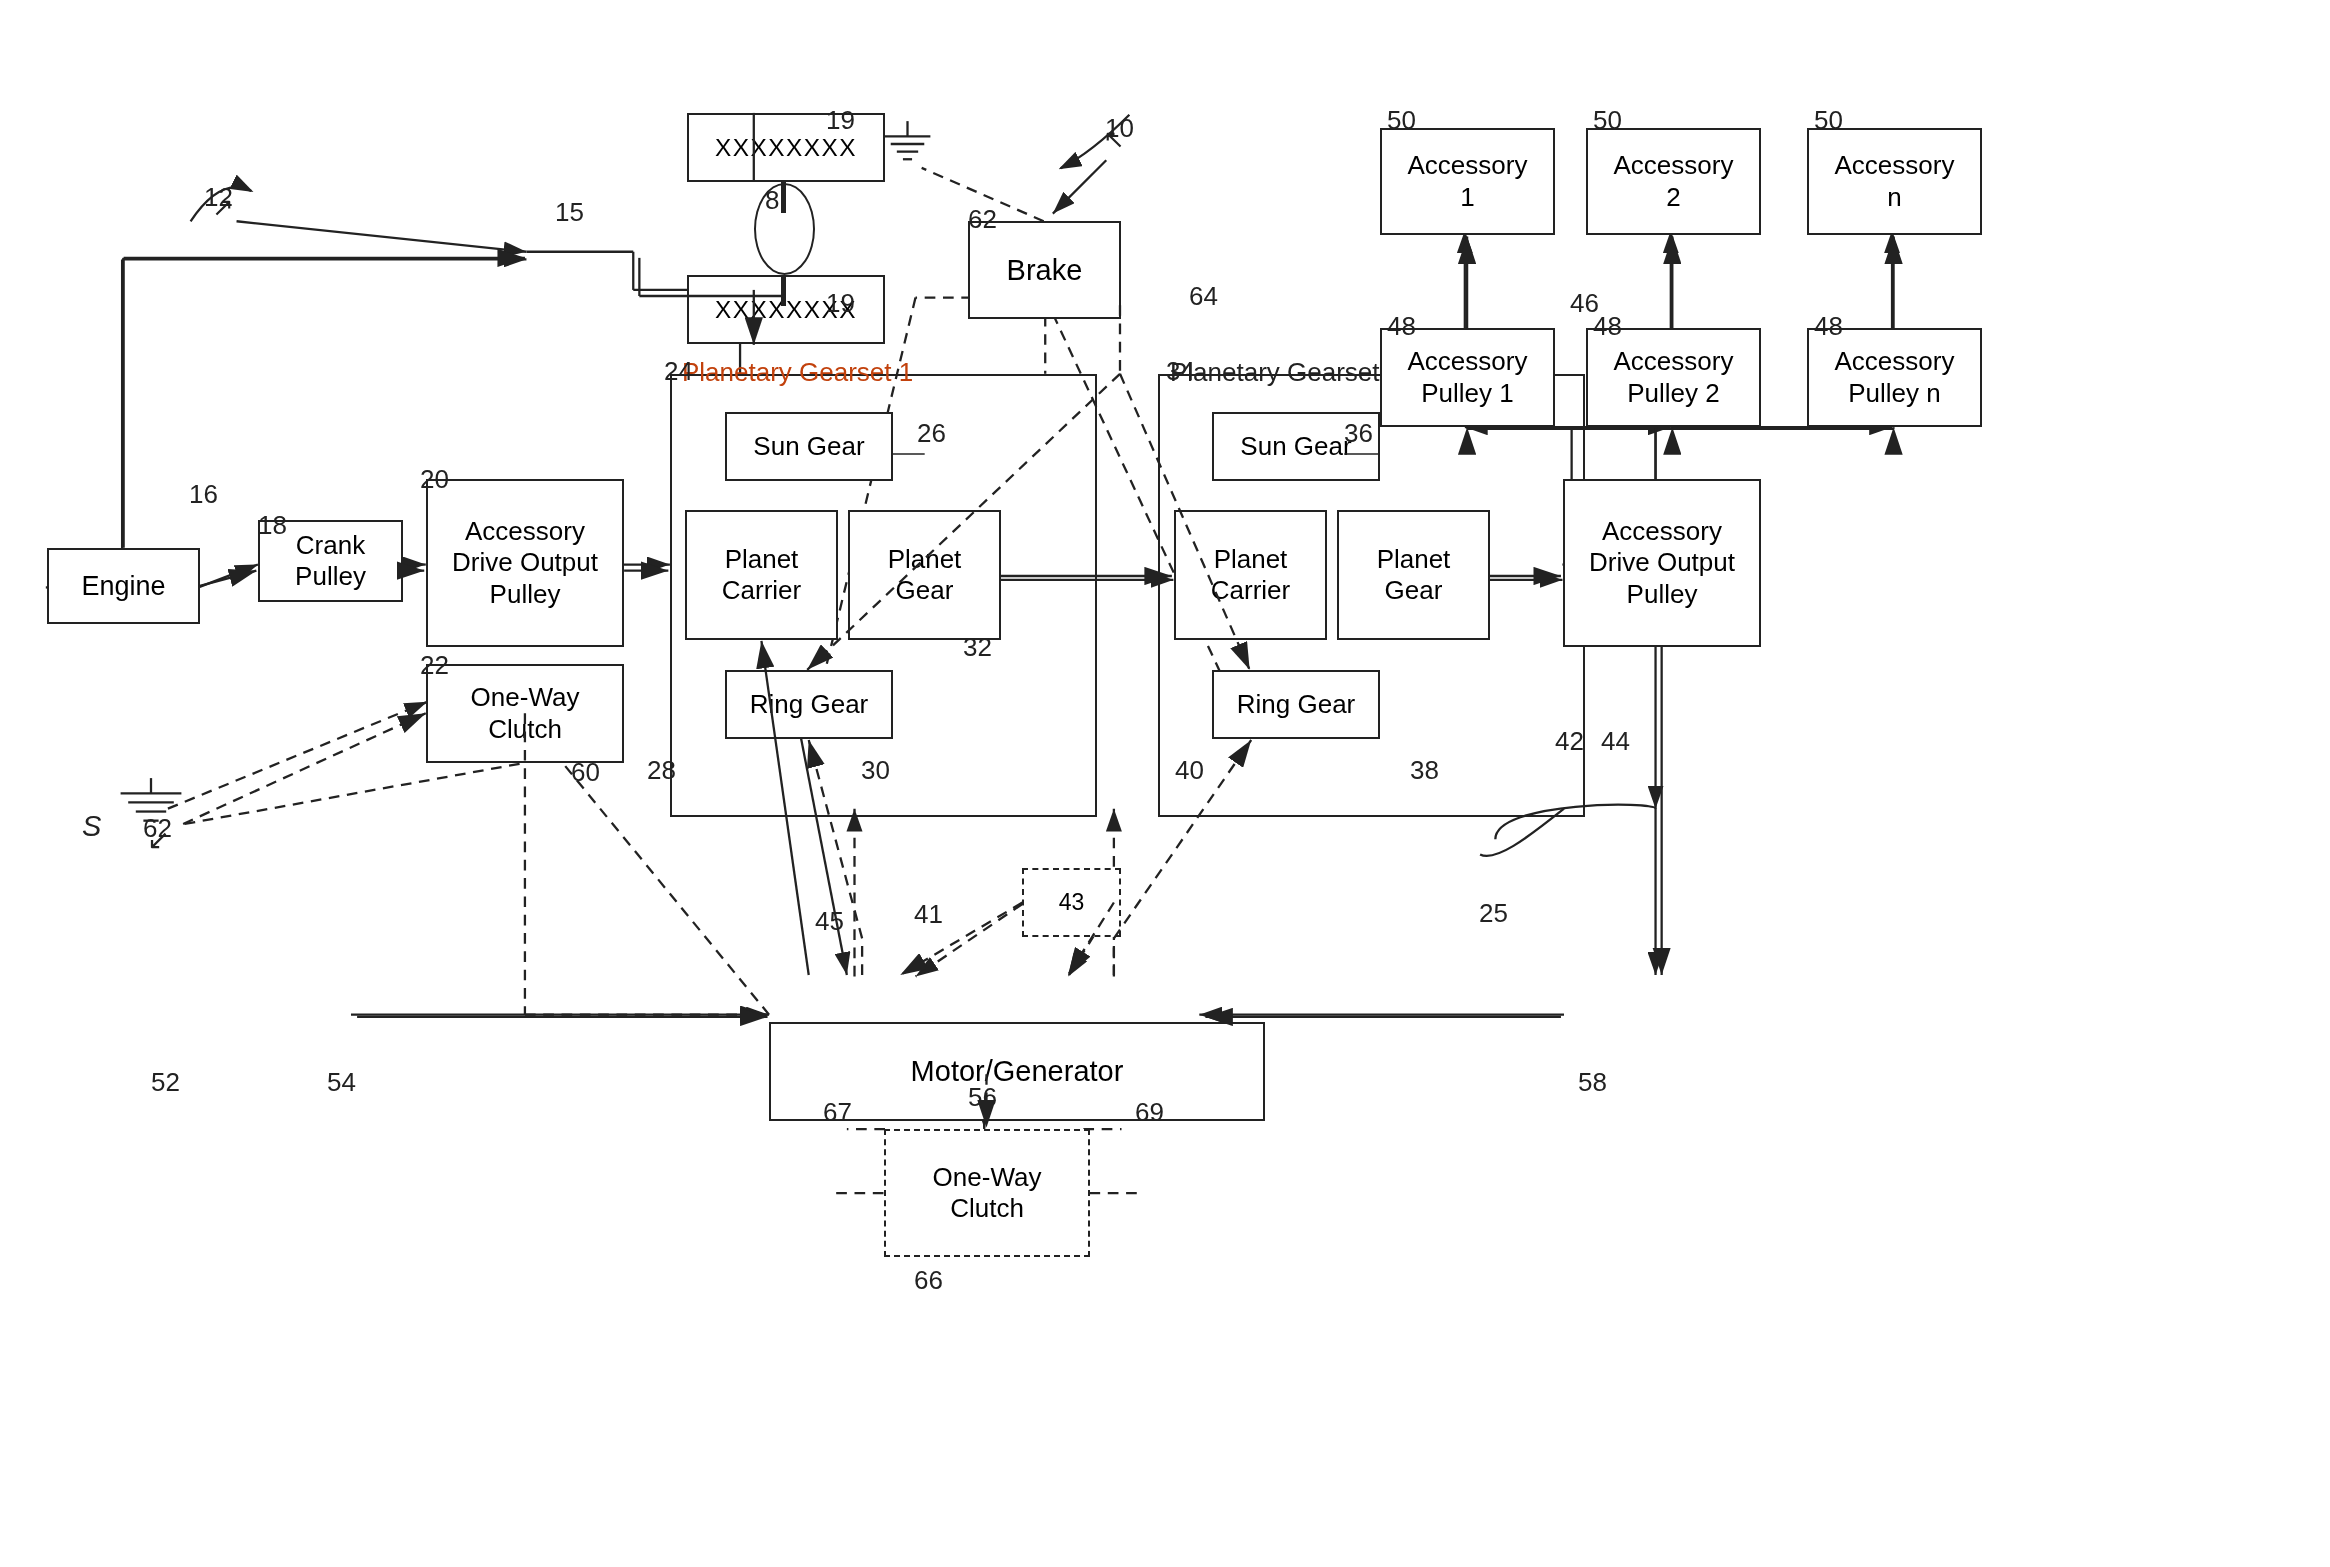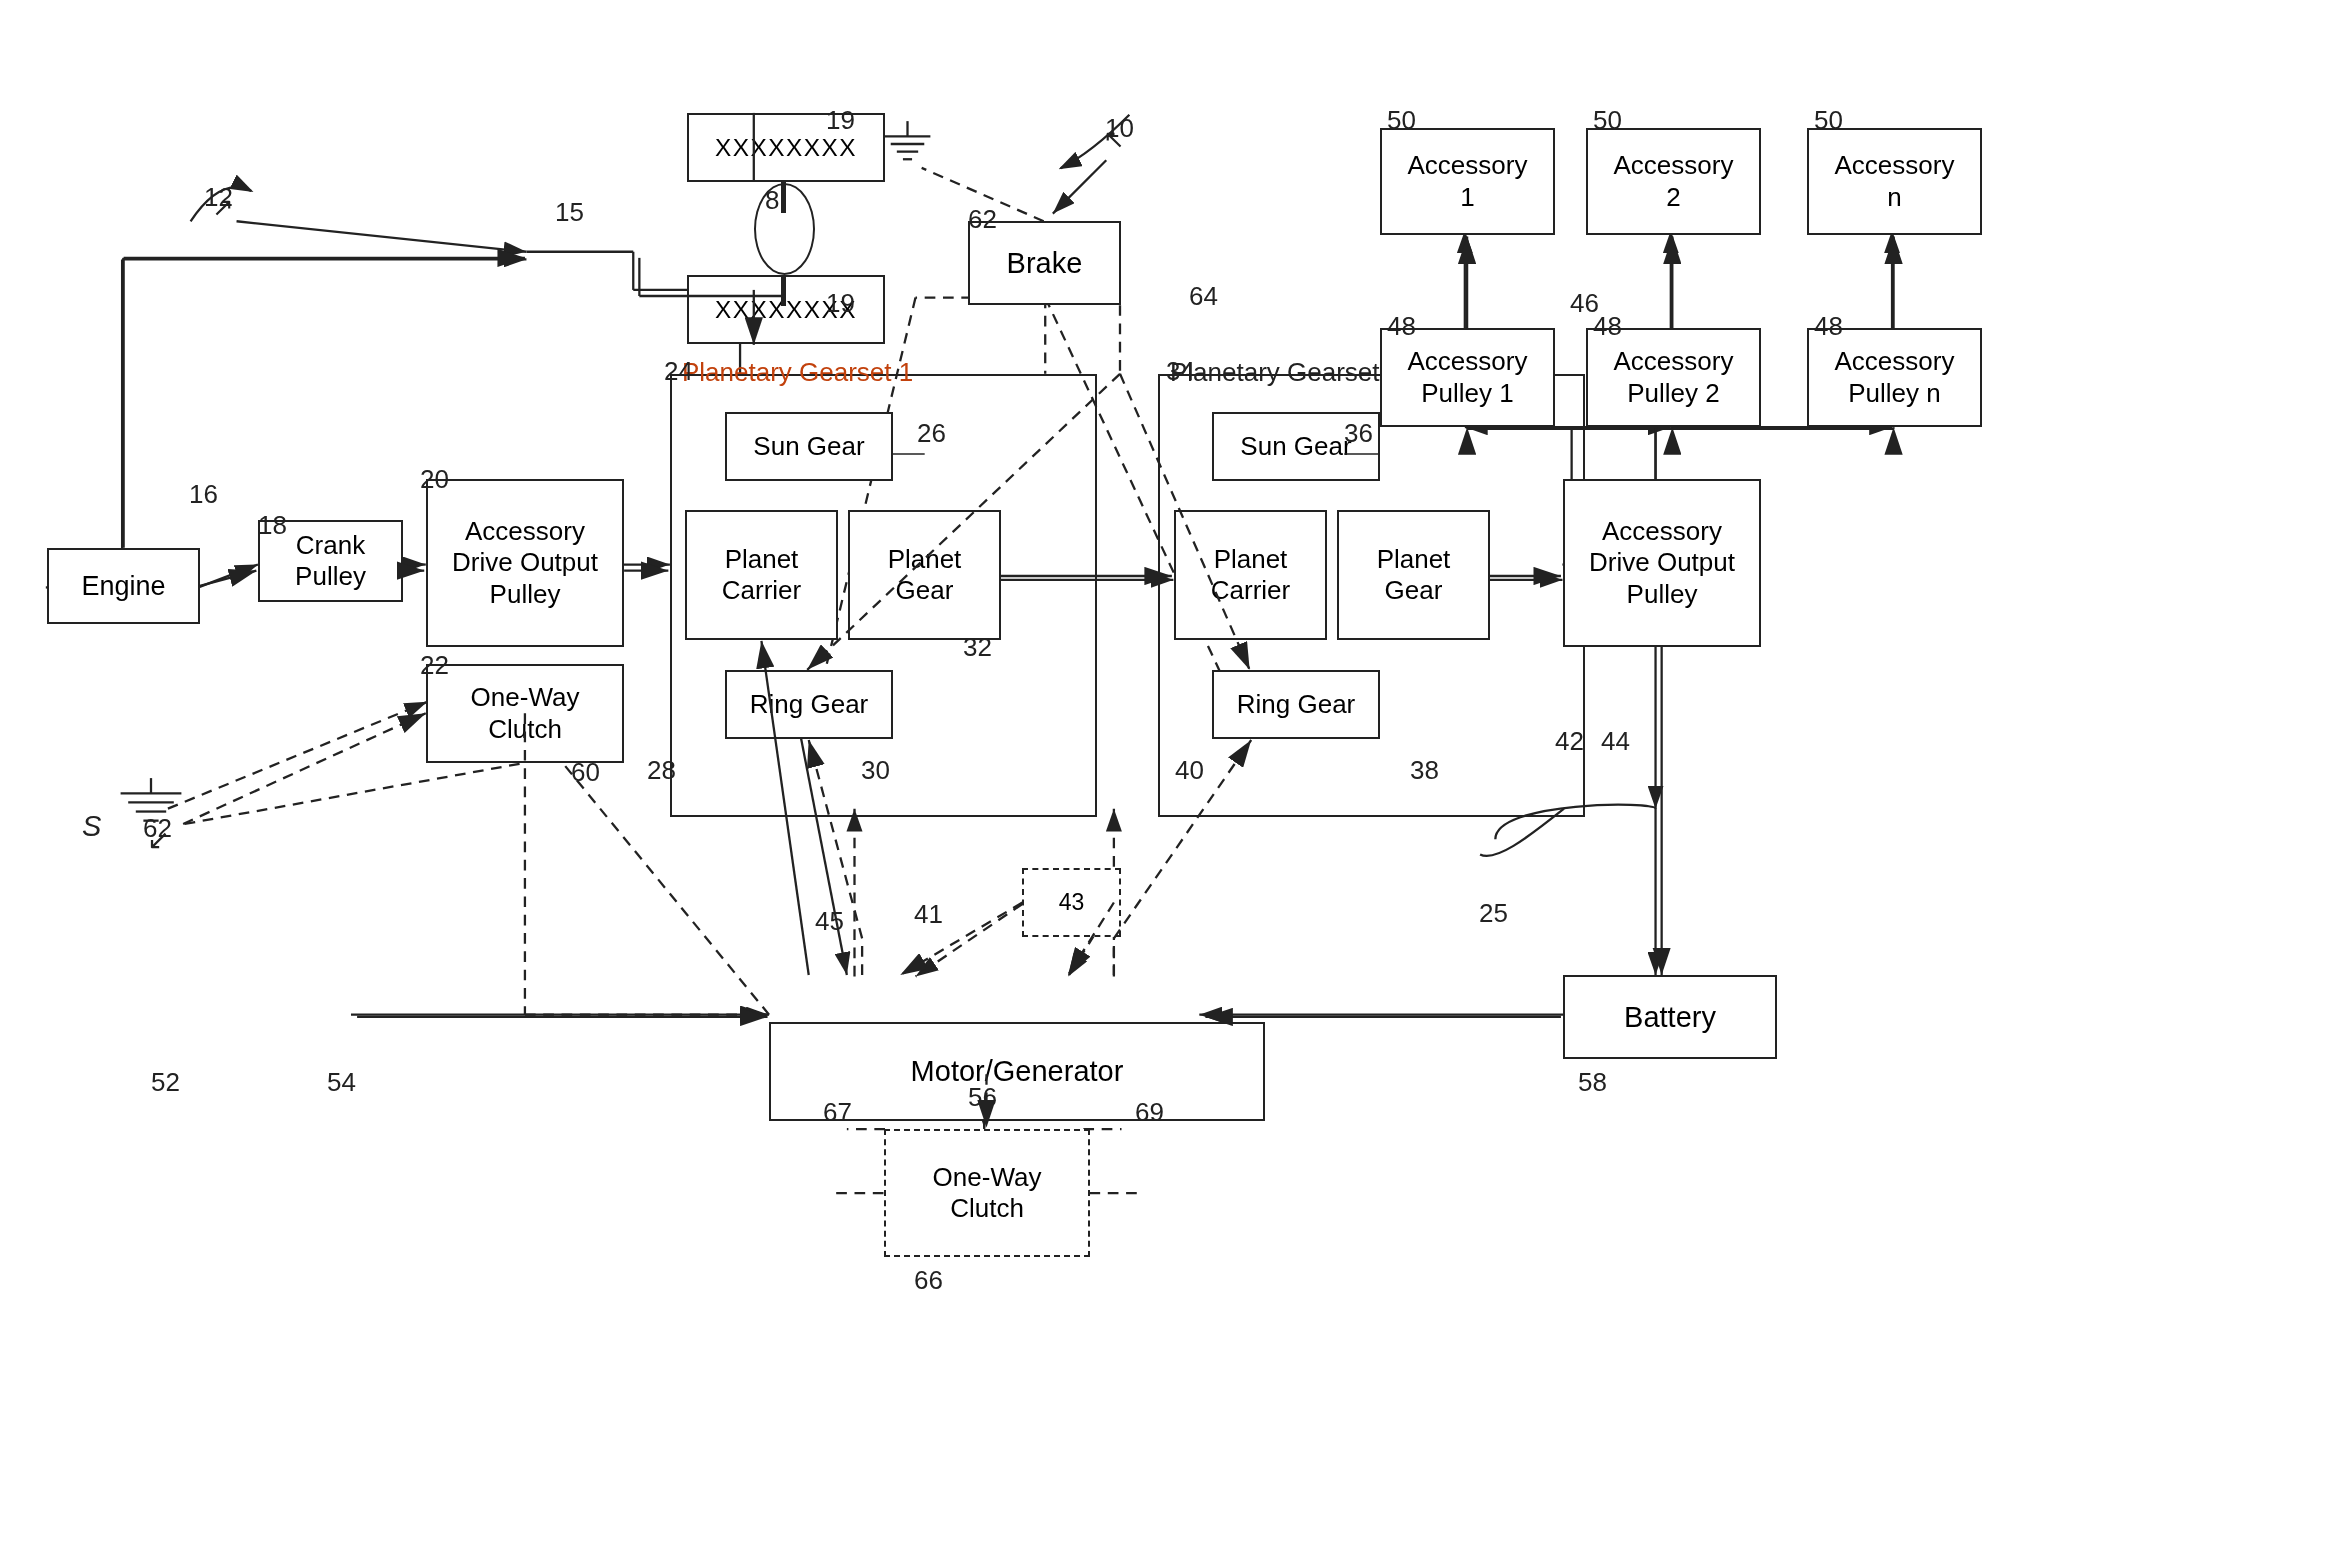--- a/index.html
+++ b/index.html
@@ -165,21 +165,21 @@
   </div>
   <div class="box" style="left:687px;top:275px;width:198px;height:69px;font-size:24.4px;letter-spacing:1.5px;">
     <span>XXXXXXXX</span>
   </div>
 
   <div style="position:absolute;left:754px;top:183px;width:61px;height:92px;border:2.3px solid #222;border-radius:50%;background:#fff;"></div>
 
   <div style="position:absolute;left:781px;top:182px;width:4.6px;height:30.5px;background:#222;"></div>
   <div style="position:absolute;left:781px;top:275px;width:4.6px;height:30.5px;background:#222;"></div>
 
-  <div class="box" style="left:968px;top:221px;width:153px;height:84px;font-size:29px;">
+  <div class="box" style="left:968px;top:221px;width:153px;height:98px;font-size:29px;">
     <span>Brake</span>
   </div>
 
   <div style="position:absolute;left:670px;top:374px;width:427px;height:443px;border:2.3px solid #222;background:transparent;"></div>
   <div style="position:absolute;left:682px;top:357px;font-size:26px;color:#c2410c;">Planetary Gearset 1</div>
 
   <div class="box" style="left:725px;top:412px;width:168px;height:69px;font-size:26px;">
     <span>Sun Gear</span>
   </div>
 
@@ -244,23 +244,20 @@
 
   <div class="box" style="left:769px;top:1022px;width:496px;height:99px;font-size:29px;">
     <span>Motor/Generator</span>
   </div>
 
   <div class="box dashed" style="left:884px;top:1129px;width:206px;height:128px;font-size:26px;">
     <span>One-Way<br>Clutch</span>
   </div>
 
 
-  <div class="box" style="left:1563px;top:975px;width:214px;height:84px;font-size:29px;">
-    <span>Battery</span>
-  </div>
 
   <div class="box dashed" style="left:1022px;top:868px;width:99px;height:69px;font-size:23px;">
     <span>43</span>
   </div>
 
   <svg style="position:absolute;left:877px;top:121px;width:61px;height:46px;" viewBox="0 0 80 60" width="61" height="46">
     <line x1="40" y1="0" x2="40" y2="20" stroke="#222" stroke-width="3"></line>
     <line x1="10" y1="20" x2="70" y2="20" stroke="#222" stroke-width="3"></line>
     <line x1="18" y1="30" x2="62" y2="30" stroke="#222" stroke-width="3"></line>
     <line x1="26" y1="40" x2="54" y2="40" stroke="#222" stroke-width="3"></line>

